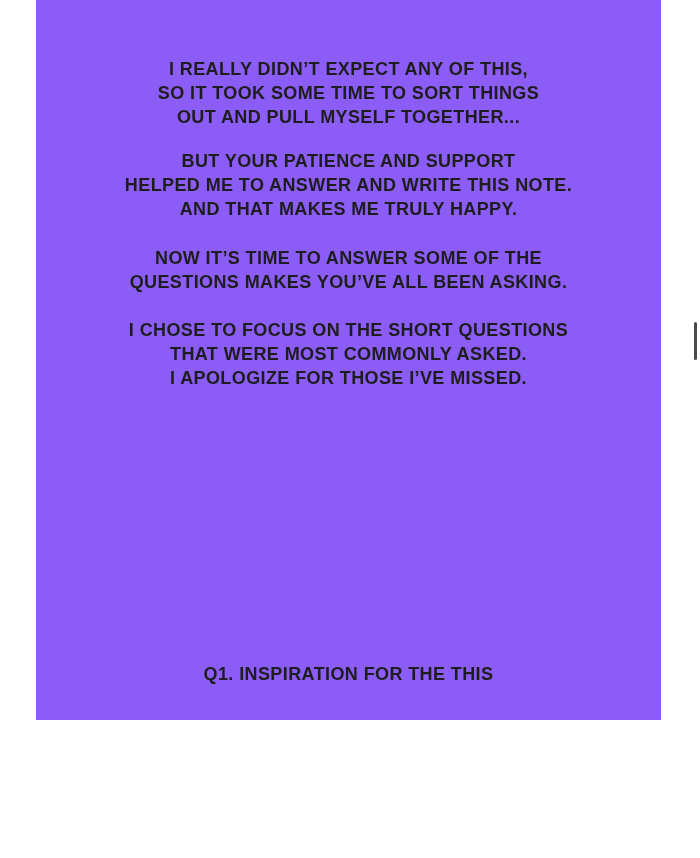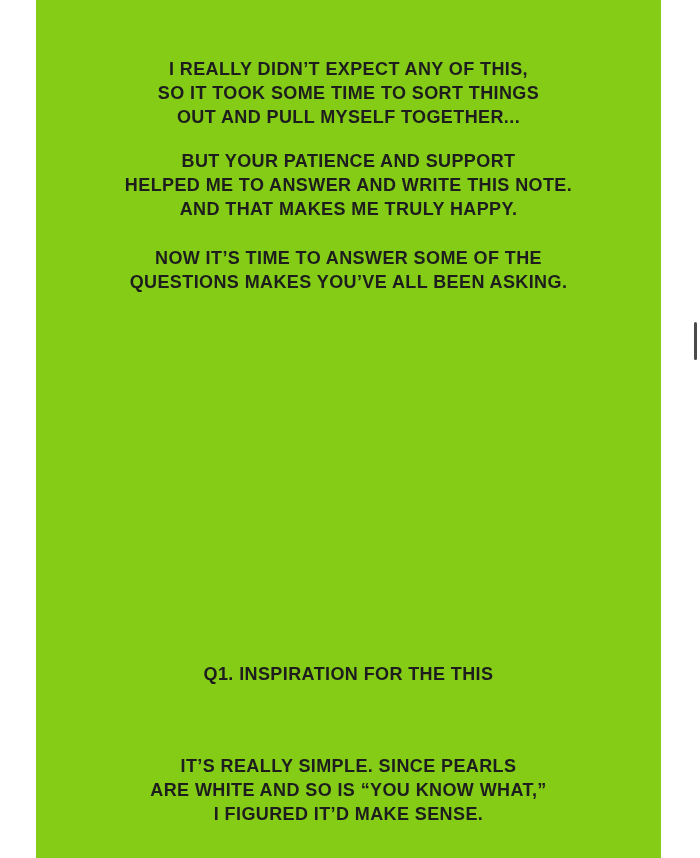--- a/index.html
+++ b/index.html
@@ -12,22 +12,22 @@
     position: relative;
     background: #ffffff;
     overflow: hidden;
     font-family: "Liberation Sans", sans-serif;
   }
   .comic-page {
     position: absolute;
     left: 36px;
     top: 0;
     width: 625px;
-    height: 858px;
-    background: #84cc16;
+    height: 720px;
+    background: #8b5cf6;
   }
   .note-text {
     position: absolute;
     left: 0;
     right: 0;
     text-align: center;
     white-space: pre-line;
     font-weight: 700;
     font-size: 18px;
     line-height: 24px;
@@ -55,19 +55,19 @@
 
 <div class="comic-page">
   <div class="note-text p1">I REALLY DIDN’T EXPECT ANY OF THIS,
 SO IT TOOK SOME TIME TO SORT THINGS
 OUT AND PULL MYSELF TOGETHER...</div>
   <div class="note-text p2">BUT YOUR PATIENCE AND SUPPORT
 HELPED ME TO ANSWER AND WRITE THIS NOTE.
 AND THAT MAKES ME TRULY HAPPY.</div>
   <div class="note-text p3">NOW IT’S TIME TO ANSWER SOME OF THE
 QUESTIONS MAKES YOU’VE ALL BEEN ASKING.</div>
+  <div class="note-text p4">I CHOSE TO FOCUS ON THE SHORT QUESTIONS
+THAT WERE MOST COMMONLY ASKED.
+I APOLOGIZE FOR THOSE I’VE MISSED.</div>
   <div class="note-text q1">Q1. INSPIRATION FOR THE THIS</div>
-  <div class="note-text a1">IT’S REALLY SIMPLE. SINCE PEARLS
-ARE WHITE AND SO IS “YOU KNOW WHAT,”
-I FIGURED IT’D MAKE SENSE.</div>
 </div>
 
 <div class="scroll-thumb"></div>
 
 </body></html>

